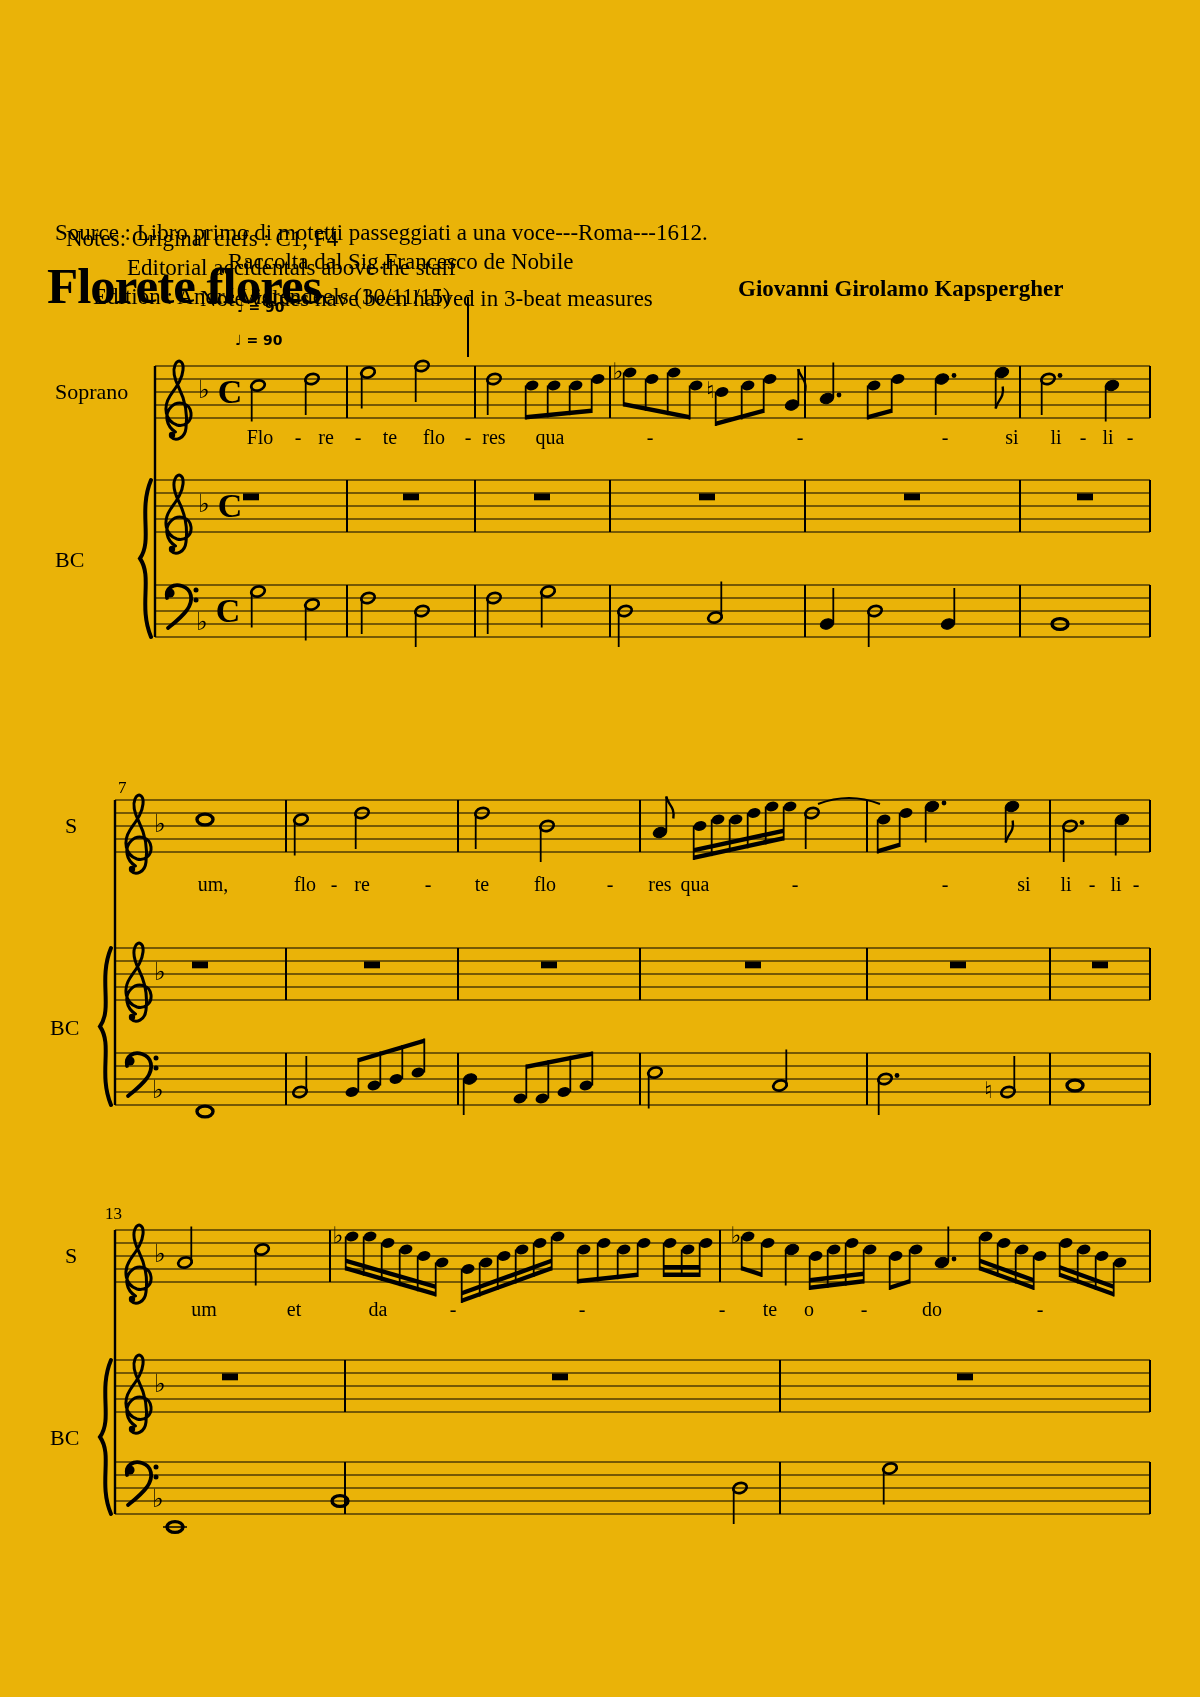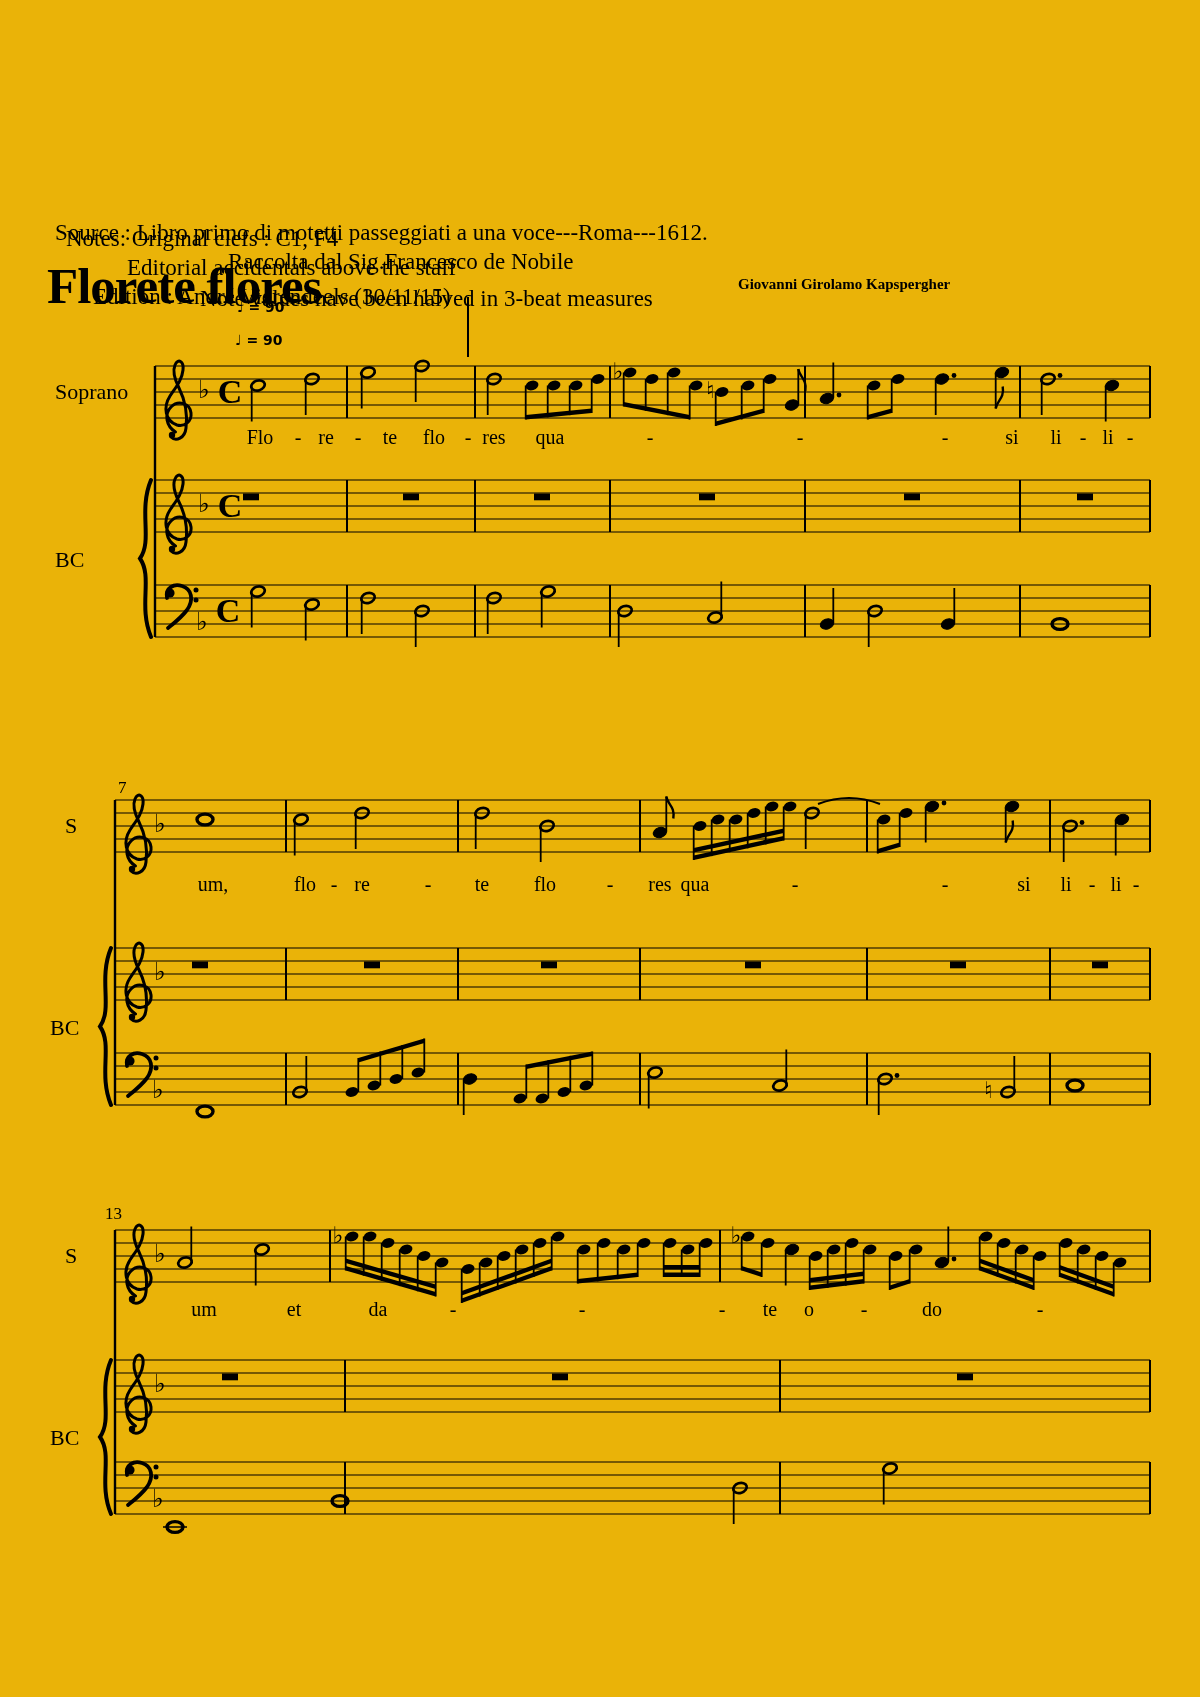--- a/index.html
+++ b/index.html
@@ -1,20 +1,20 @@
 <!DOCTYPE html>
 <html><head>
 <meta charset="utf-8">
 <style>
   html,body{margin:0;padding:0;background:#e8e8e8;}
   .page{position:relative;width:1200px;height:1697px;background:#eab308;margin:0 auto;overflow:hidden;
         font-family:"Liberation Serif",serif;color:#000;}
   .t{position:absolute;white-space:nowrap;font-size:23px;line-height:1.1;}
   .title{font-size:51px;font-weight:bold;letter-spacing:-1px;}
-  .comp{font-weight:bold;font-size:15px;}
+  .comp{font-weight:bold;font-size:23px;}
   .tempo{font-weight:bold;font-size:14px;font-family:"DejaVu Sans","Liberation Serif",sans-serif;text-align:center;}
   .vline{position:absolute;width:2px;background:#000;}
   svg{position:absolute;left:0;top:0;}
 </style>
 </head>
 <body>
 
 <div class="page">
 
   <div class="t" style="left:55px;top:220px">Source : Libro primo di motetti passeggiati a una voce---Roma---1612.</div>

